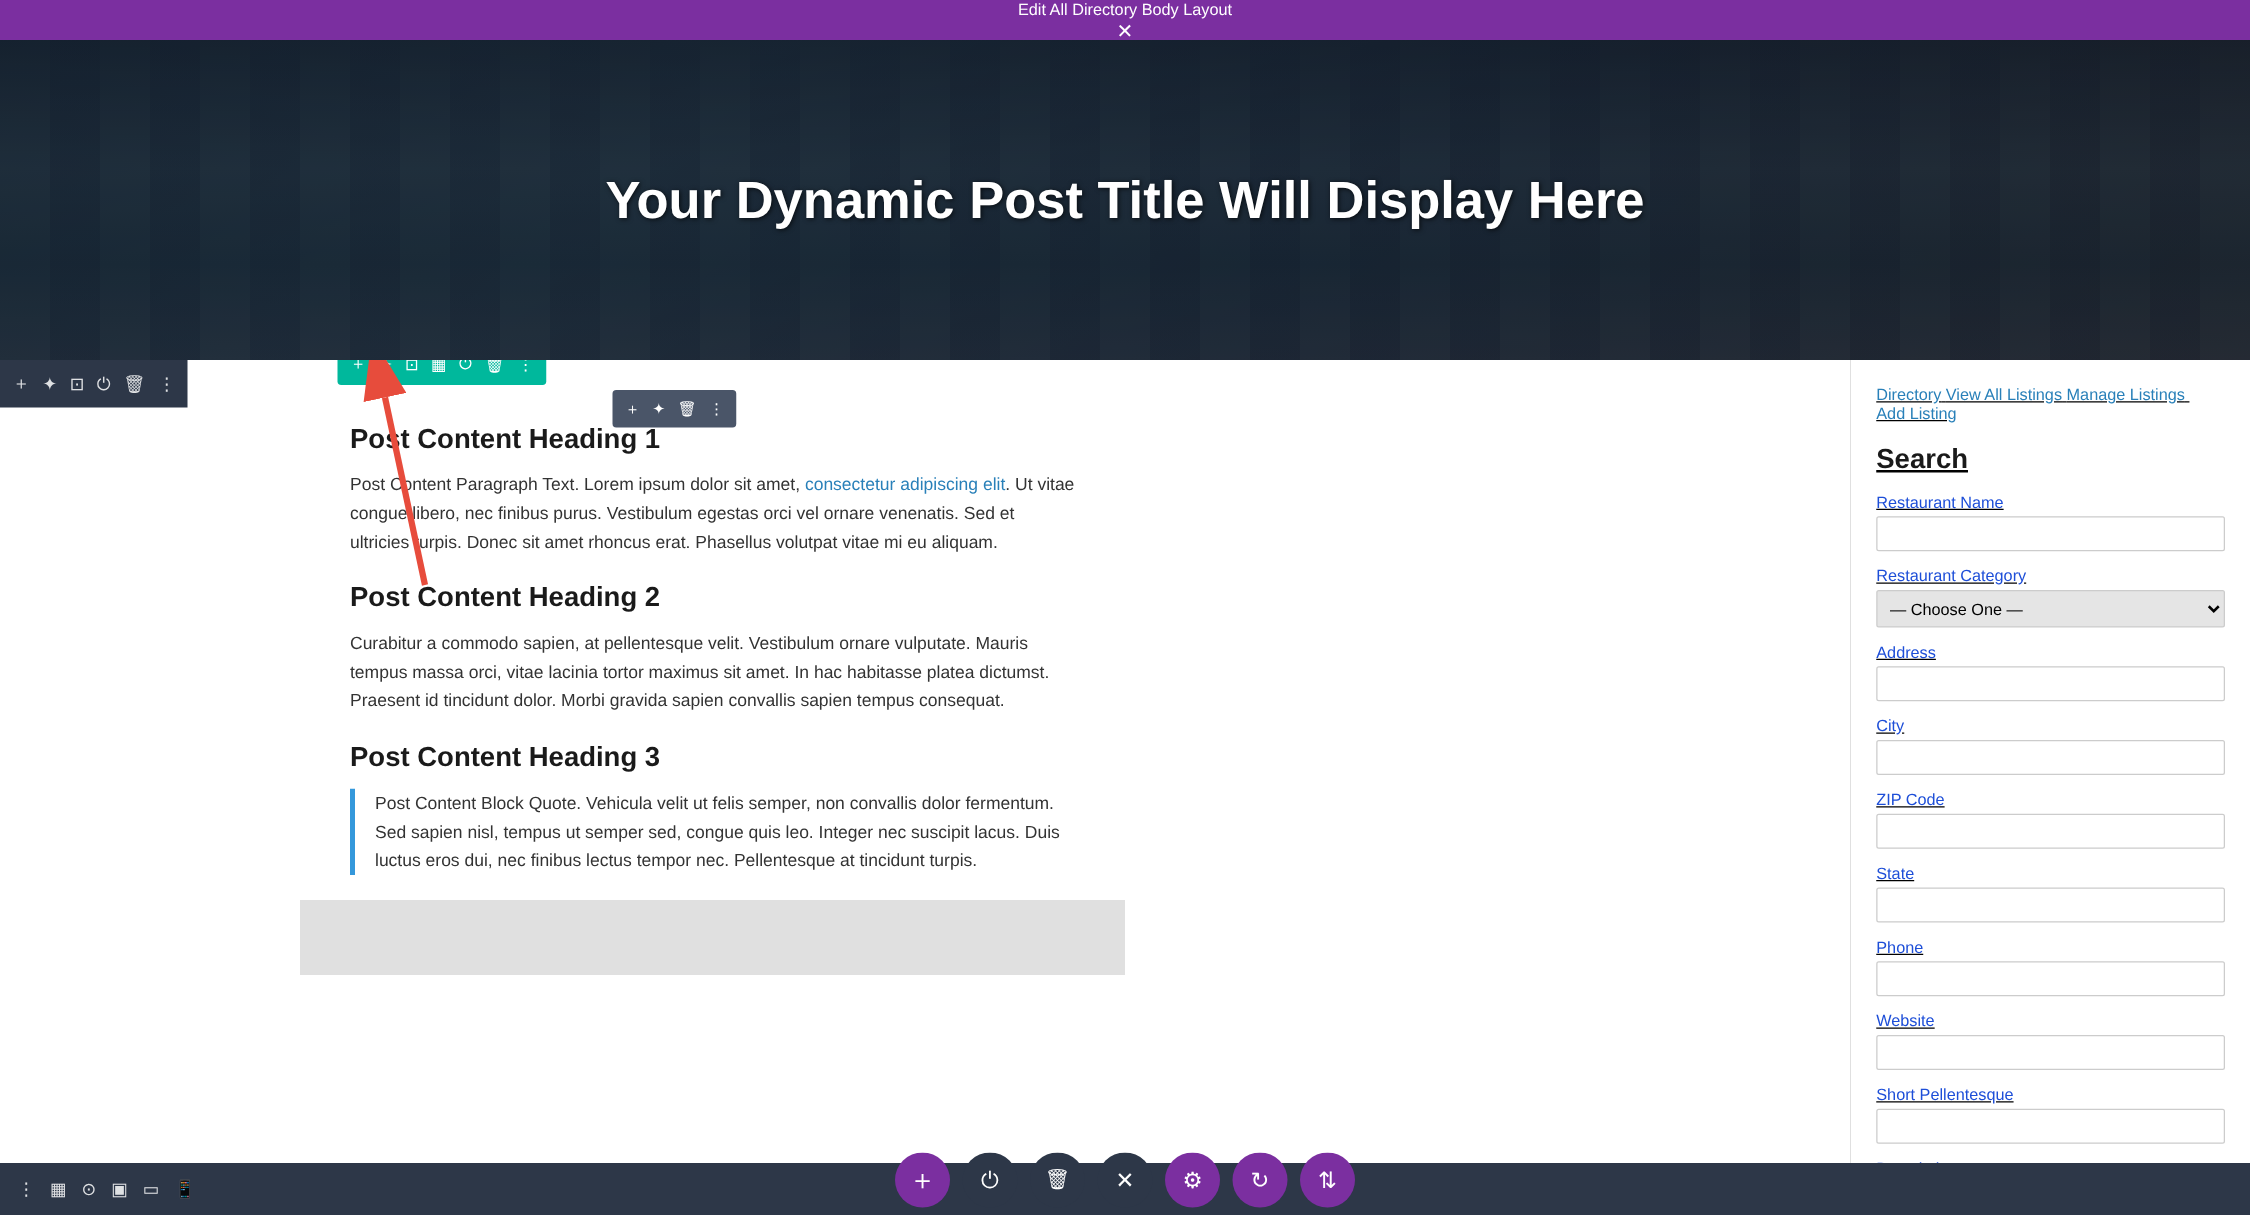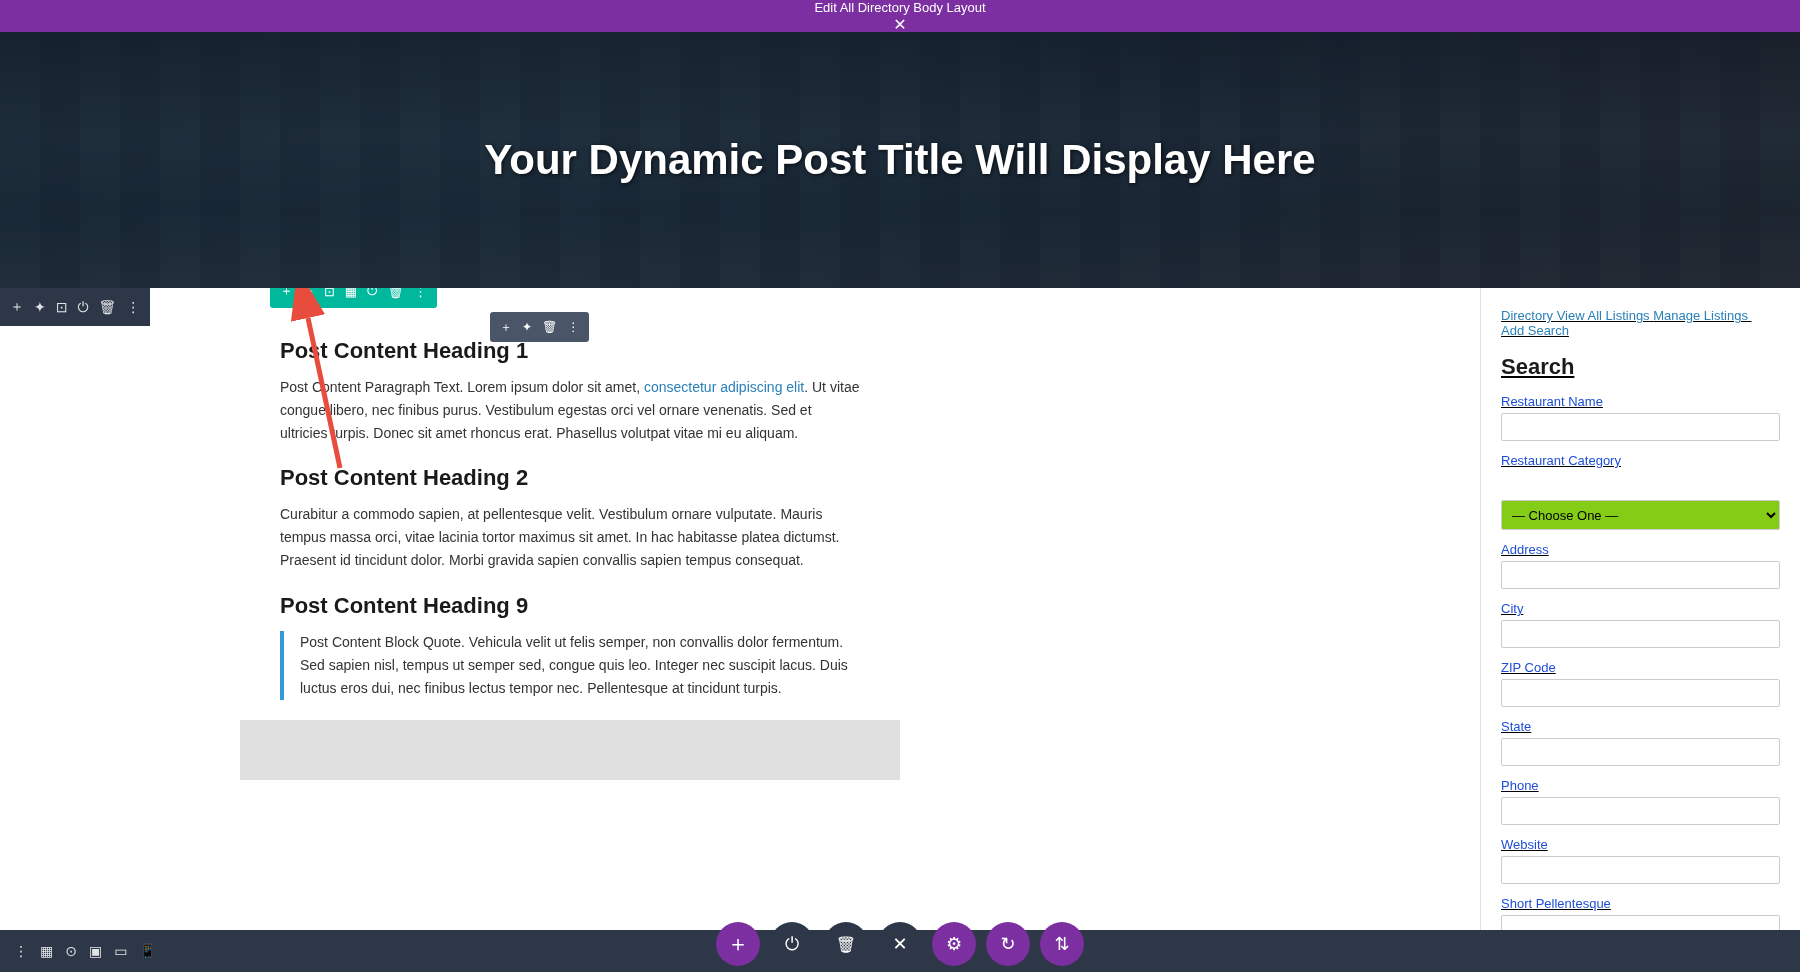--- a/index.html
+++ b/index.html
@@ -210,22 +210,21 @@
       padding: 0 6px;
       font-size: 13px;
     }
     .form-select {
       width: 100%;
       height: 30px;
       border: 1px solid #ccc;
       border-radius: 2px;
       padding: 0 6px;
       font-size: 13px;
-      background: #84cc16;
-      margin-top: 28px;
+      background: #e5e5e5;
     }
 
     
     #red-arrow {
       position: absolute;
       top: 0px;
       left: 280px;
       z-index: 70;
       pointer-events: none;
     }
@@ -333,35 +332,35 @@
 
     <div id="content-area">
       <h2>Post Content Heading 1</h2>
       <p>
         <span>Post Content Paragraph Text. Lorem ipsum dolor sit amet, </span><a class="link-text">consectetur adipiscing elit</a><span>. Ut vitae congue libero, nec finibus purus. Vestibulum egestas orci vel ornare venenatis. Sed et ultricies turpis. Donec sit amet rhoncus erat. Phasellus volutpat vitae mi eu aliquam.</span>
       </p>
 
       <h2>Post Content Heading 2</h2>
       <p>Curabitur a commodo sapien, at pellentesque velit. Vestibulum ornare vulputate. Mauris tempus massa orci, vitae lacinia tortor maximus sit amet. In hac habitasse platea dictumst. Praesent id tincidunt dolor. Morbi gravida sapien convallis sapien tempus consequat.</p>
 
-      <h2>Post Content Heading 9</h2>
+      <h2>Post Content Heading 3</h2>
       <div class="block-quote">
         <p>Post Content Block Quote. Vehicula velit ut felis semper, non convallis dolor fermentum. Sed sapien nisl, tempus ut semper sed, congue quis leo. Integer nec suscipit lacus. Duis luctus eros dui, nec finibus lectus tempor nec. Pellentesque at tincidunt turpis.</p>
       </div>
 
       <div style="height:60px; background:#e0e0e0; margin-left:-40px; margin-right:-40px; margin-bottom:-20px;"></div>
     </div>
   </div>
 
   <div id="sidebar">
     <div id="sidebar-nav">
       <a class="nav-link">Directory</a>&nbsp;
       <a class="nav-link">View All Listings</a>&nbsp;
       <a class="nav-link">Manage Listings</a>&nbsp;
-      <a class="nav-link">Add Search</a>
+      <a class="nav-link">Add Listing</a>
     </div>
     <h3>Search</h3>
 
     <div class="form-group">
       <label class="form-label">Restaurant Name</label>
       <input class="form-input" type="text" style="">
     </div>
     <div class="form-group">
       <label class="form-label">Restaurant Category</label>
       <select class="form-select">

